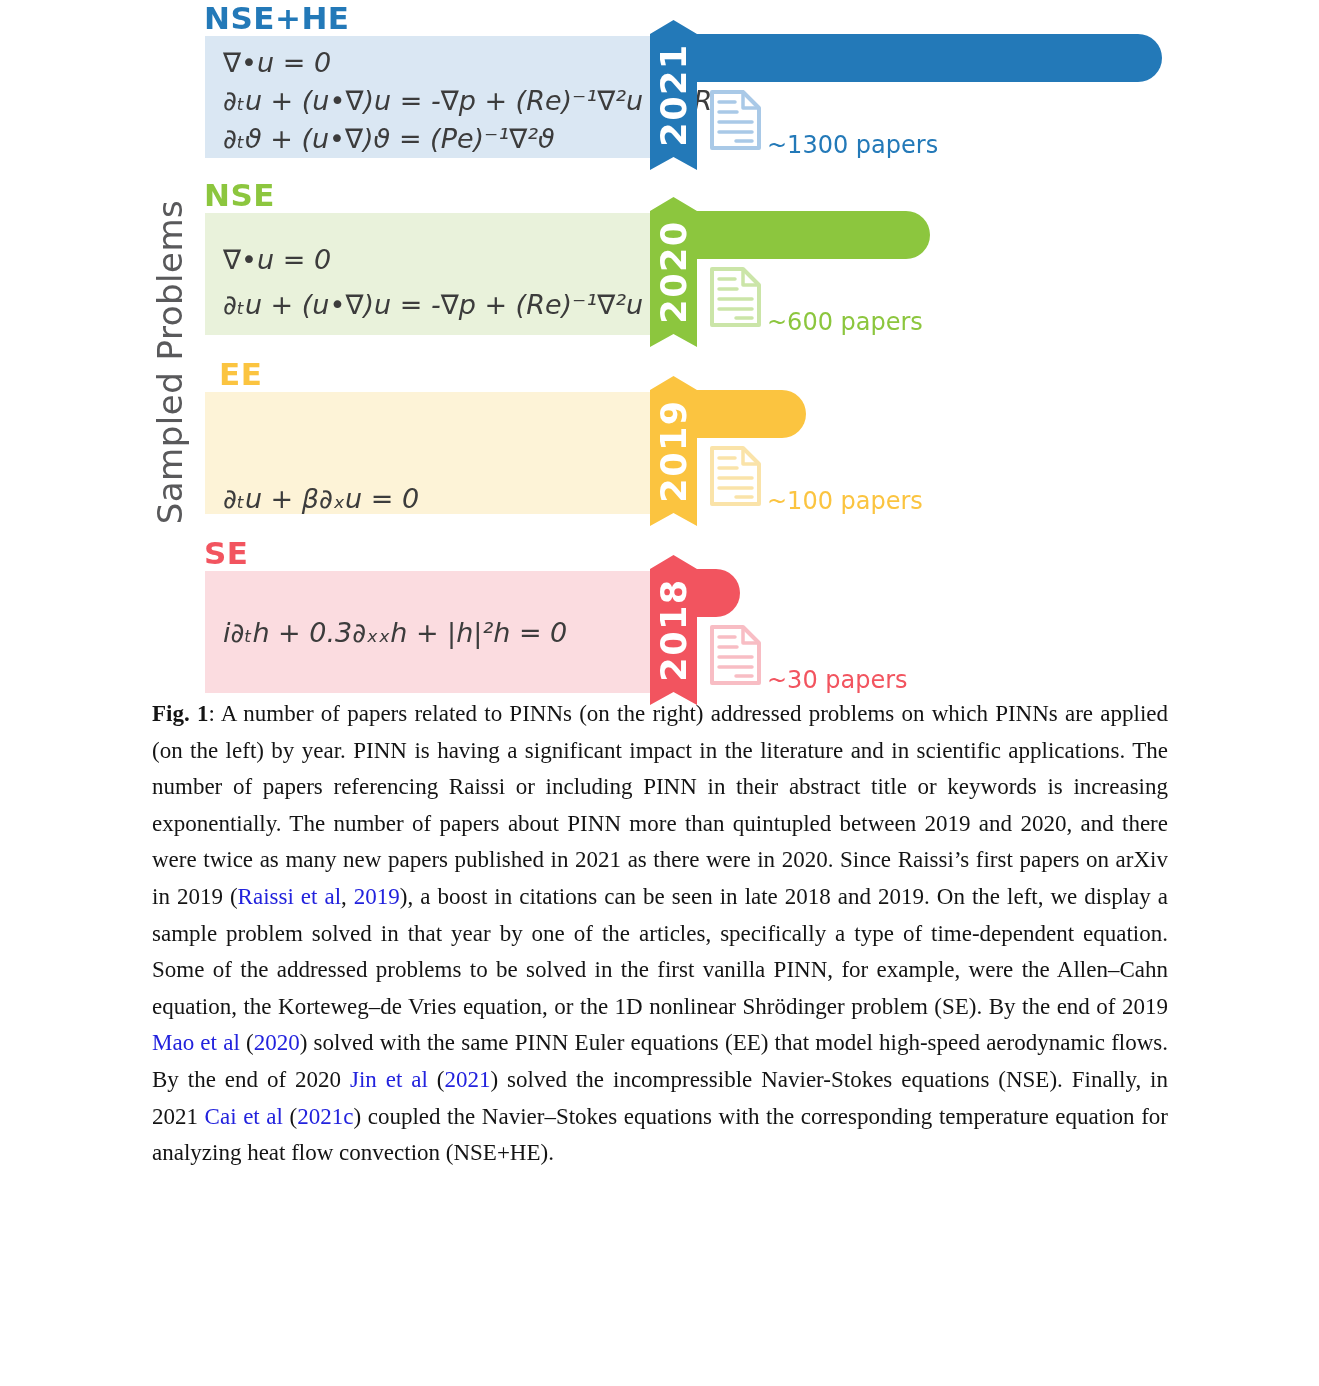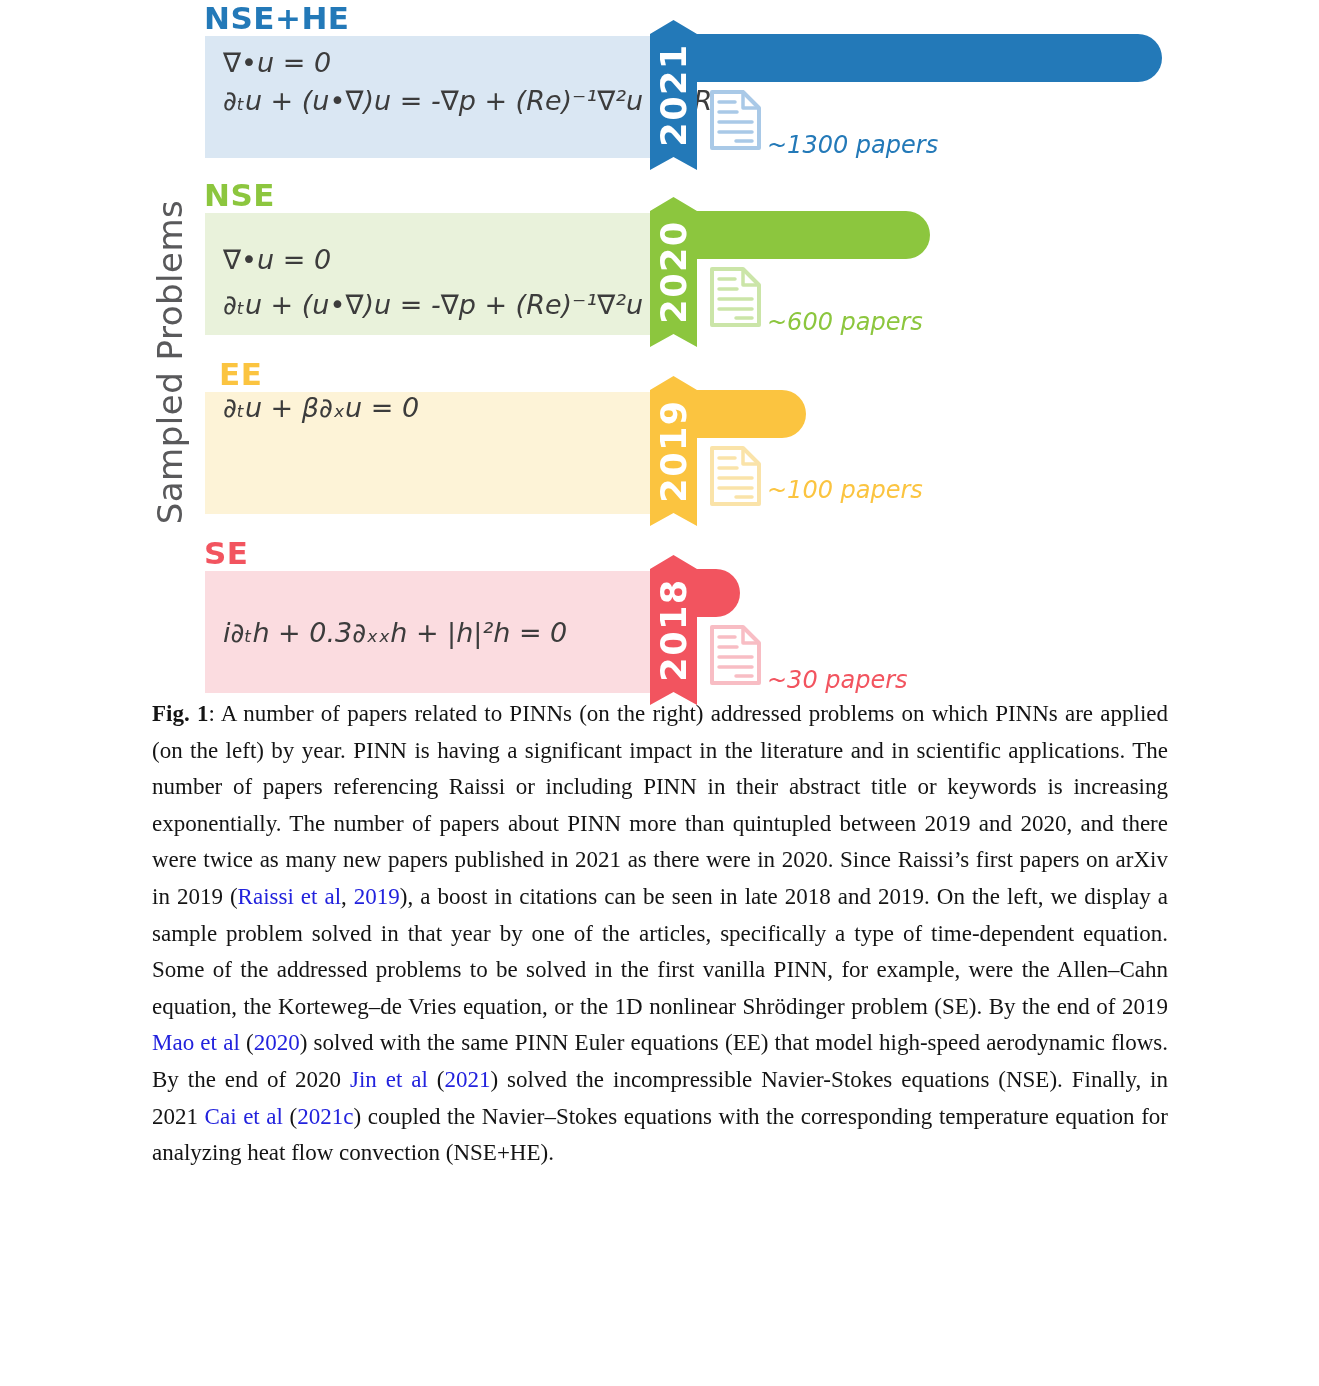--- a/index.html
+++ b/index.html
@@ -39,46 +39,46 @@
     clip-path:polygon(0 14px, 50% 0, 100% 14px, 100% 100%, 50% calc(100% - 13px), 0 100%);
     z-index:3; display:flex; align-items:center; justify-content:center;
   }
   .year {
     transform:rotate(-90deg); color:#ffffff; font-weight:bold;
     font-size:35px; letter-spacing:1.5px; white-space:nowrap;
   }
   .sec-icon { position:absolute; left:706px; width:57px; height:62px; z-index:2; }
   .sec-papers {
     position:absolute; left:767px; font-size:24px; color:var(--main);
-    white-space:nowrap; z-index:2;font-style:italic;
+    white-space:nowrap; z-index:2;
   }
 
   
   .s1 .sec-title { top:2px; }
   .s1 .sec-box   { top:36px; padding:8px 0 0 18px; box-sizing:border-box; }
   .s1 .eq        { line-height:38px; }
   .s1 .sec-bar   { top:34px;  width:494px; }
   .s1 .sec-ribbon{ top:20px; }
   .s1 .sec-icon  { top:89px; }
   .s1 .sec-papers{ top:131px; }
 
   .s2 .sec-title { top:179px; }
   .s2 .sec-box   { top:213px; padding:24px 0 0 18px; box-sizing:border-box; }
   .s2 .eq        { line-height:45px; }
   .s2 .sec-bar   { top:211px; width:262px; }
   .s2 .sec-ribbon{ top:197px; }
   .s2 .sec-icon  { top:266px; }
   .s2 .sec-papers{ top:308px; }
 
   .s3 .sec-title { top:358px;margin-left:15px; }
-  .s3 .sec-box   { top:392px; display:flex; align-items:flex-start; padding-left:18px; box-sizing:border-box; }
+  .s3 .sec-box   { top:392px; display:flex; align-items:flex-end; padding-left:18px; box-sizing:border-box; }
   .s3 .sec-bar   { top:390px; width:138px; }
   .s3 .sec-ribbon{ top:376px; }
   .s3 .sec-icon  { top:445px; }
-  .s3 .sec-papers{ top:476px; }
+  .s3 .sec-papers{ top:487px; }
 
   .s4 .sec-title { top:537px; }
   .s4 .sec-box   { top:571px; display:flex; align-items:center; padding-left:18px; box-sizing:border-box; }
   .s4 .sec-bar   { top:569px; width:72px; }
   .s4 .sec-ribbon{ top:555px; }
   .s4 .sec-icon  { top:624px; }
   .s4 .sec-papers{ top:666px; }
 
   
   .caption {
@@ -96,20 +96,21 @@
 <div class="canvas" style="--ink: #3c3c3c; --label: #59595b; --text: #141414;">
 
   <div class="vlabel">Sampled Problems</div>
 
   <div class="s1" style="--main: #2379b8; --box: #dae7f3; --icon: #a9c9e7;">
     <div class="sec-title">NSE+HE</div>
     <div class="sec-bar"></div>
     <div class="sec-box">
       <div class="eq">∇•u = 0</div>
       <div class="eq">∂ₜu + (u•∇)u = -∇p + (Re)⁻¹∇²u + (Ri)ϑ</div>
+      <div class="eq">∂ₜϑ + (u•∇)ϑ = (Pe)⁻¹∇²ϑ</div>
     </div>
     <div class="sec-ribbon">
       <span class="year">2021</span>
     </div>
     <div class="sec-icon" style="color:var(--icon);">
       <svg width="57" height="62" viewBox="0 0 57 62">
         <path d="M6 3 H37 L53 19 V59 H6 Z" fill="#ffffff" stroke="currentColor" stroke-width="4" stroke-linejoin="round"></path>
         <path d="M37 3 V19 H53" fill="none" stroke="currentColor" stroke-width="3.5" stroke-linejoin="round"></path>
         <g stroke="currentColor" stroke-width="3.5" stroke-linecap="round">
           <line x1="13" y1="13" x2="29" y2="13"></line>

